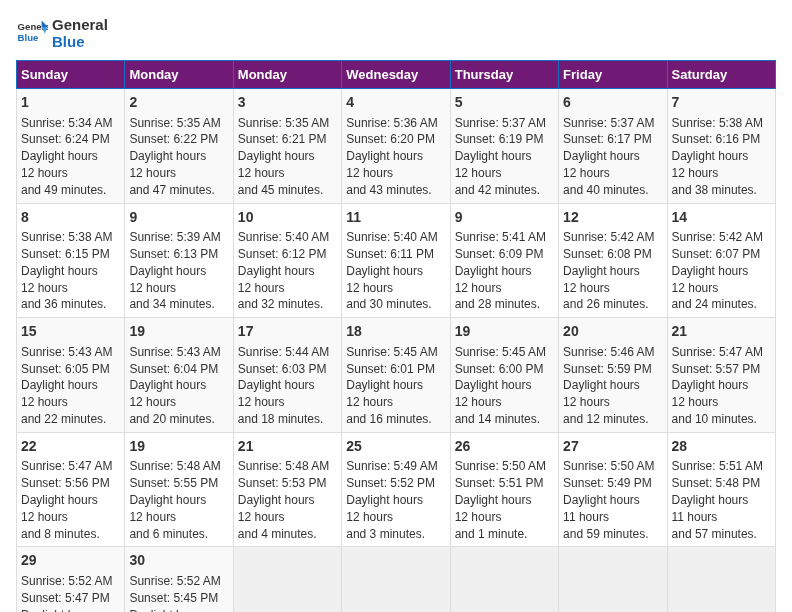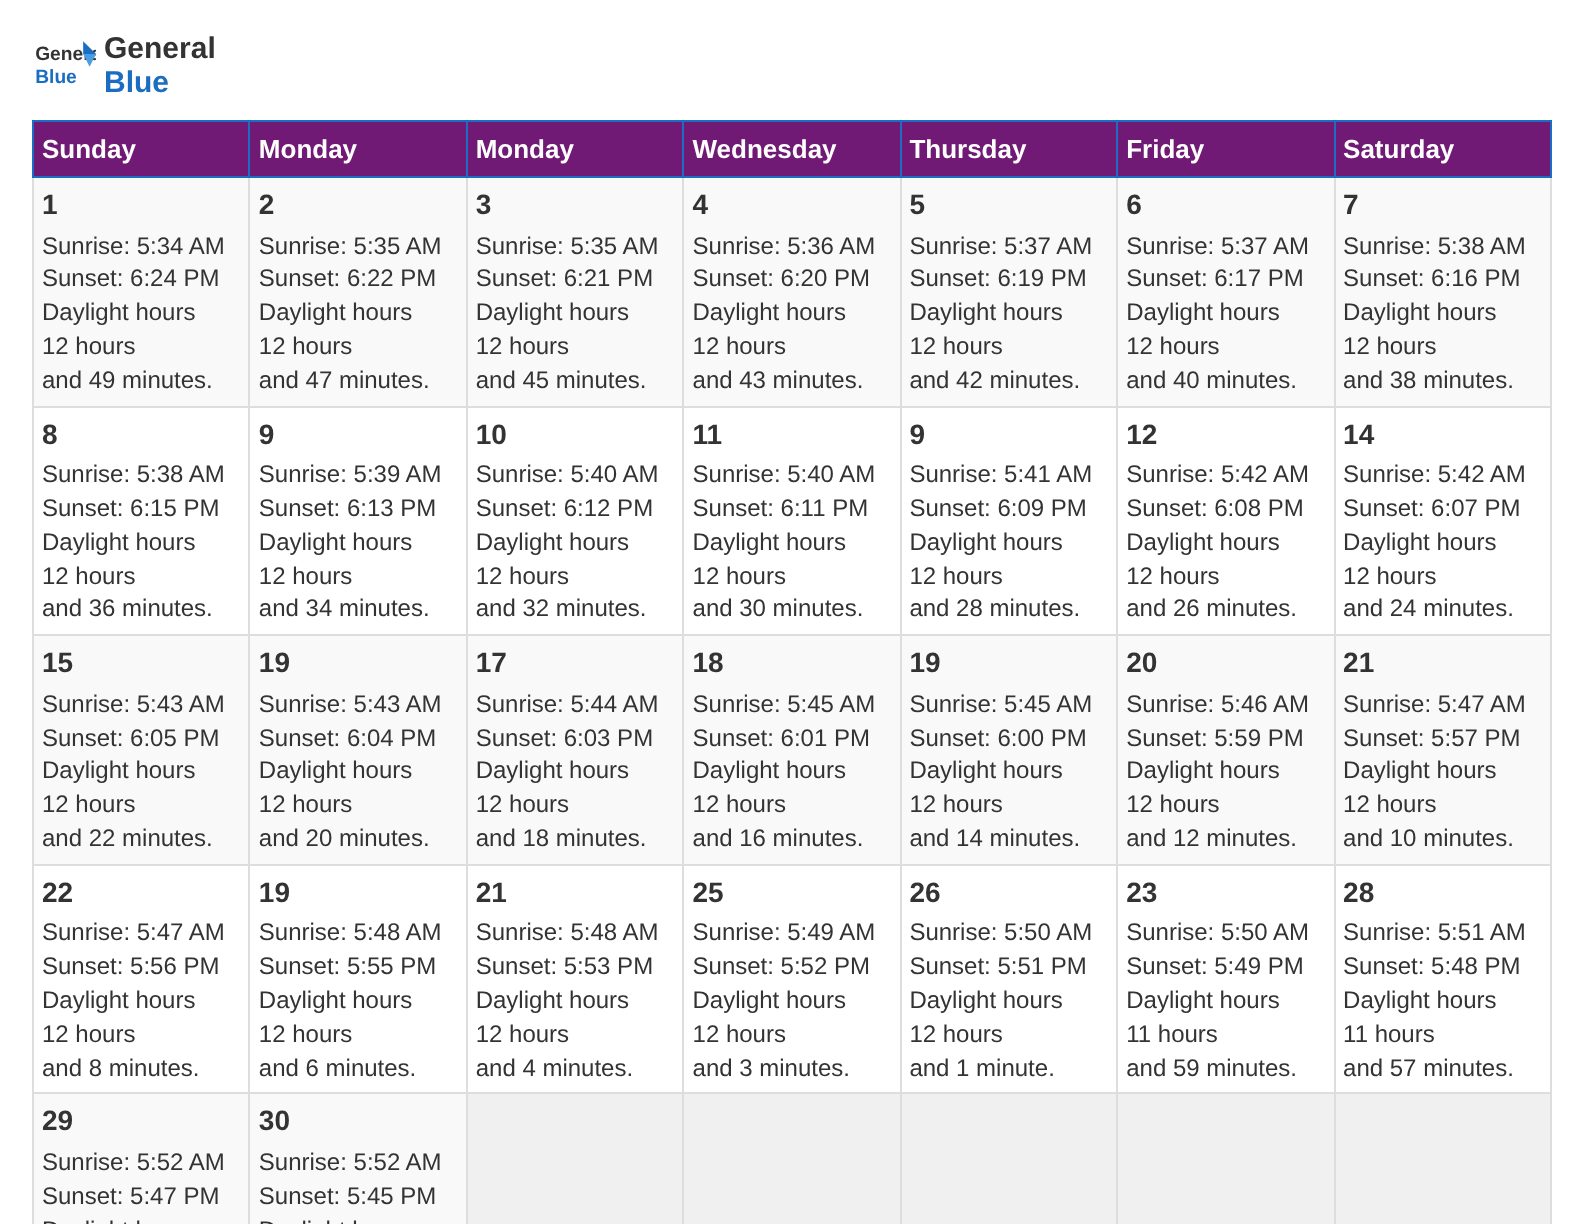--- a/index.html
+++ b/index.html
@@ -224,21 +224,21 @@
         </td>
         <td>
           <span class="day-num">25</span>
           <div class="day-info">Sunrise: 5:49 AM<br>Sunset: 5:52 PM<br>Daylight hours<br>12 hours<br>and 3 minutes.</div>
         </td>
         <td>
           <span class="day-num">26</span>
           <div class="day-info">Sunrise: 5:50 AM<br>Sunset: 5:51 PM<br>Daylight hours<br>12 hours<br>and 1 minute.</div>
         </td>
         <td>
-          <span class="day-num">23</span>
+          <span class="day-num">27</span>
           <div class="day-info">Sunrise: 5:50 AM<br>Sunset: 5:49 PM<br>Daylight hours<br>11 hours<br>and 59 minutes.</div>
         </td>
         <td>
           <span class="day-num">28</span>
           <div class="day-info">Sunrise: 5:51 AM<br>Sunset: 5:48 PM<br>Daylight hours<br>11 hours<br>and 57 minutes.</div>
         </td>
       </tr>
       <tr>
         <td>
           <span class="day-num">29</span>

